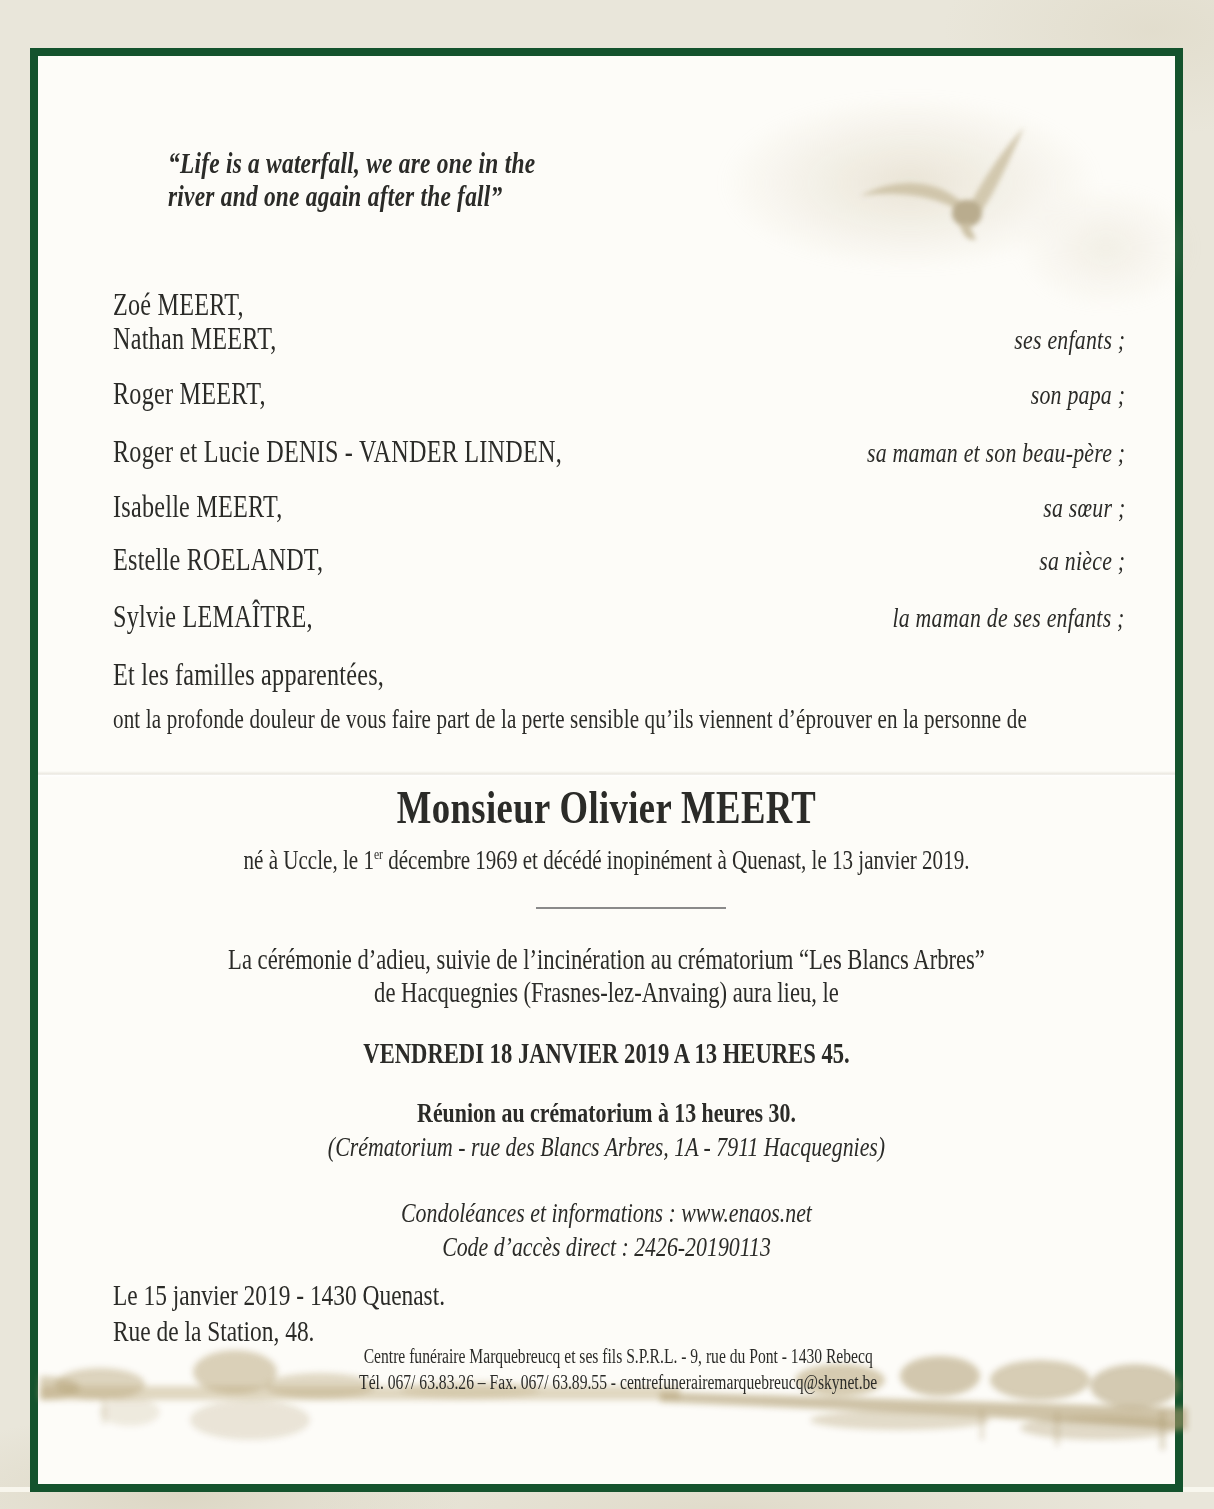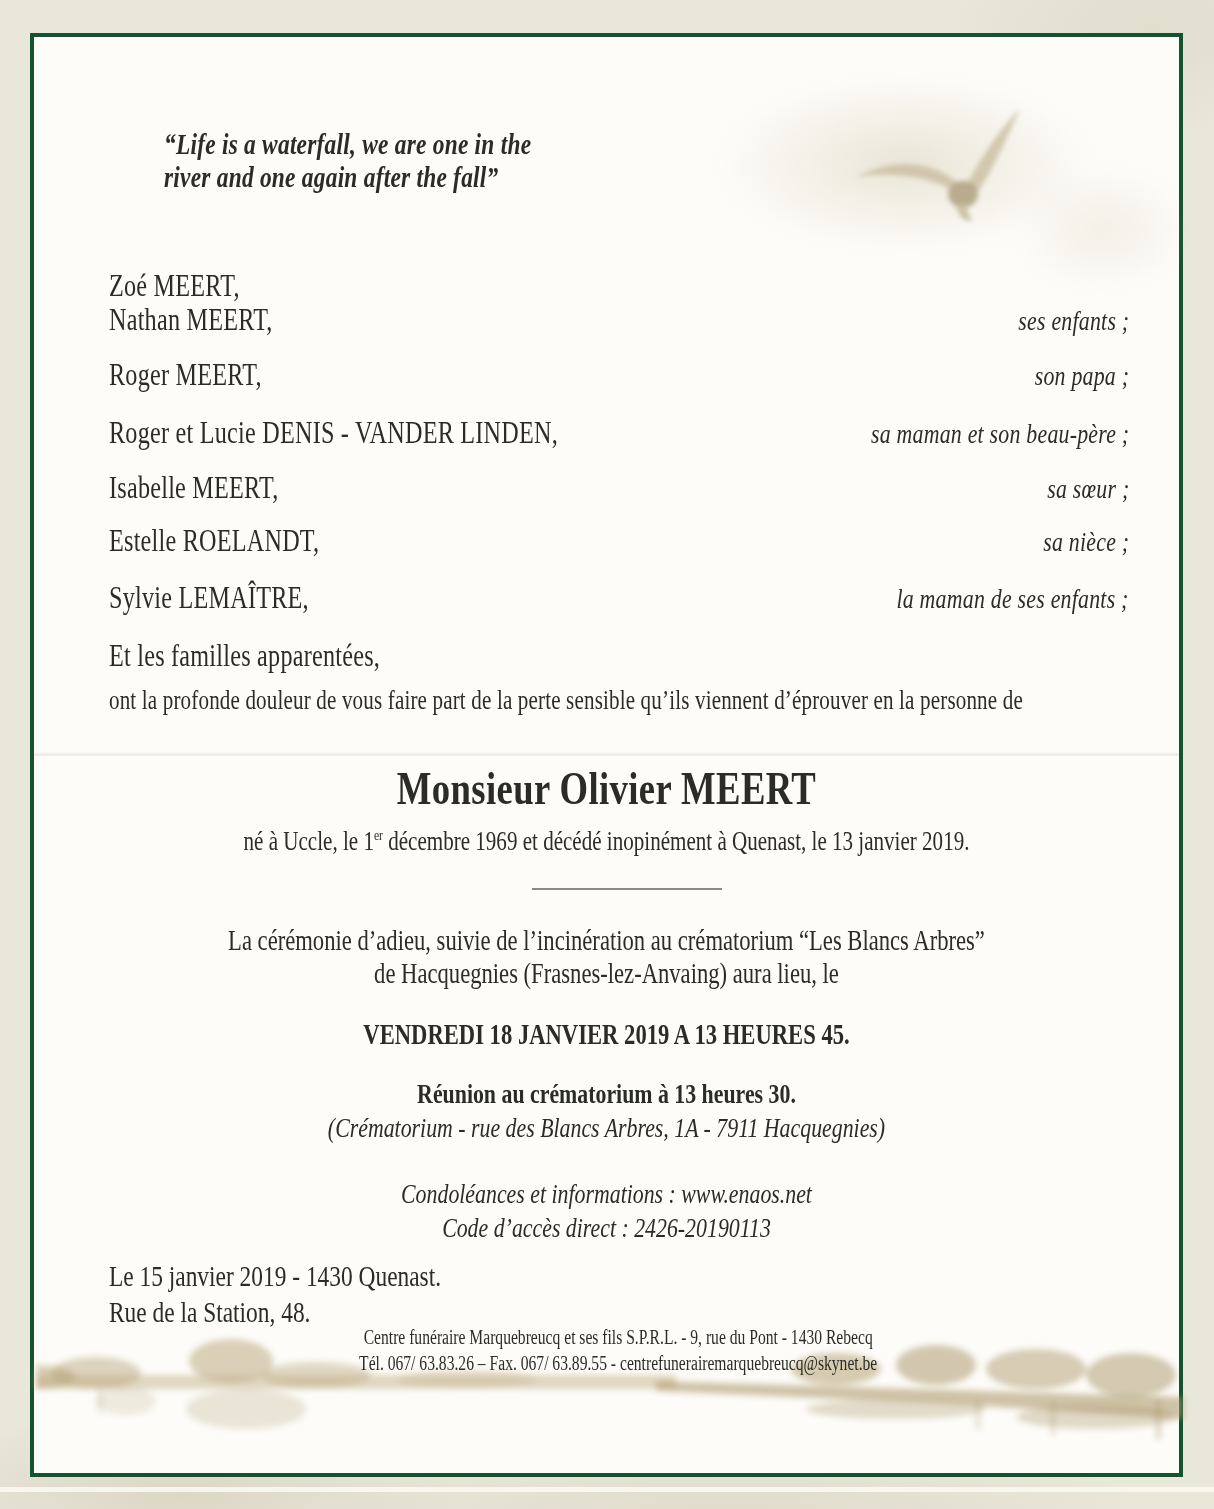--- a/index.html
+++ b/index.html
@@ -15,22 +15,22 @@
     background:
       radial-gradient(ellipse 400px 120px at 15% 99%, rgba(205,196,170,0.45), rgba(205,196,170,0) 70%),
       radial-gradient(ellipse 600px 90px at 60% 100%, rgba(208,199,173,0.35), rgba(208,199,173,0) 70%),
       radial-gradient(ellipse 300px 150px at 95% 2%, rgba(215,208,186,0.4), rgba(215,208,186,0) 70%);
   }
   .outer-bottom-line{
     position:absolute;left:0;right:0;top:1487px;height:5px;
     background:rgba(250,248,240,0.9);
   }
   .card{
-    position:absolute;left:30px;top:33px;width:1153px;height:1444px;
-    box-sizing:border-box;border:4px solid #14532d;
+    position:absolute;left:30px;top:48px;width:1153px;height:1444px;
+    box-sizing:border-box;border:8px solid #14532d;
     background:#fdfcf8;
   }
   
   .dove-cloud{
     position:absolute;left:620px;top:10px;width:560px;height:260px;
     background:
       radial-gradient(closest-side at 45% 45%, rgba(219,210,188,0.55), rgba(219,210,188,0) 75%),
       radial-gradient(closest-side at 80% 70%, rgba(224,216,196,0.35), rgba(224,216,196,0) 80%);
     filter:blur(6px);
   }

